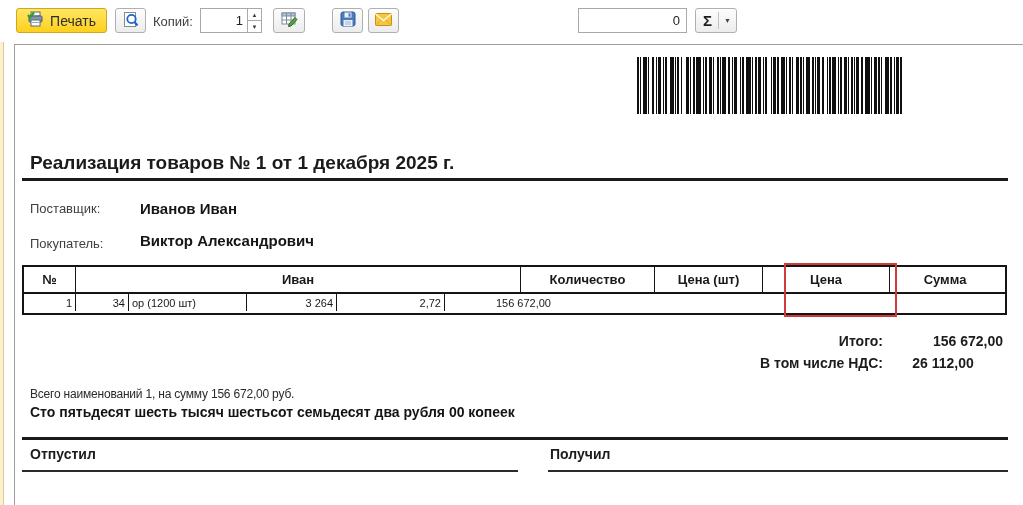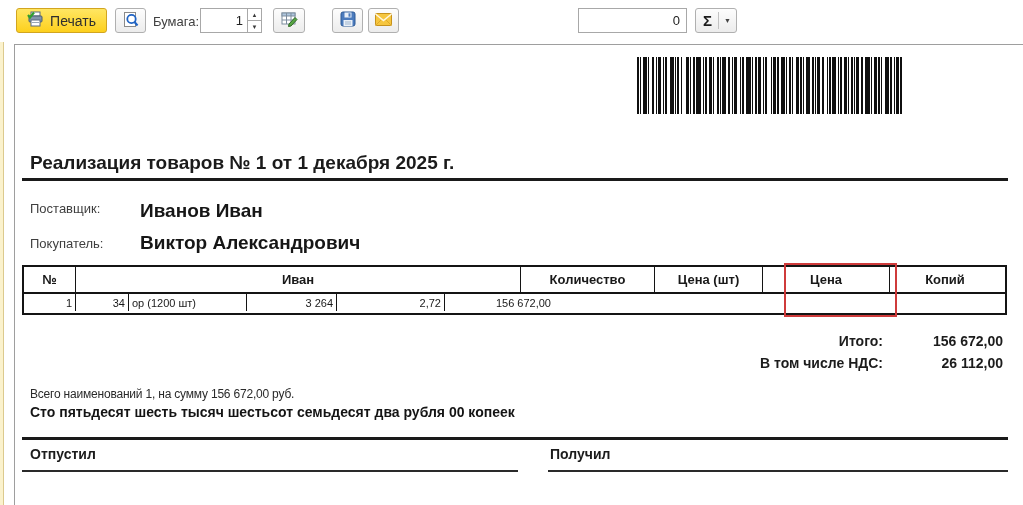--- a/index.html
+++ b/index.html
@@ -56,21 +56,21 @@
 
   .barcode { position:absolute; left:637px; top:57px; width:300px; height:57px;
     display:flex; overflow:hidden; align-items:stretch; }
   .barcode .bar { background:#0f0f0f; height:100%; }
   .barcode .gap { background:transparent; height:100%; }
 
   .doc-title { left:30px; top:152px; font-size:19px; font-weight:bold; color:#1b1b1b; }
   .title-rule { left:22px; top:178px; width:986px; height:3px; background:#1a1a1a; }
 
   .party-label { font-size:13px; color:#3f3f3f; left:30px; }
-  .party-value { font-size:19px; font-weight:bold; color:#161616; left:140px; }
+  .party-value { font-size:15px; font-weight:bold; color:#161616; left:140px; }
 
   
   .goods-table { left:22px; top:265px; width:985px; height:50px;
     border:2px solid #141414; background:#fff; }
   .t-row { display:flex; width:100%; }
   .t-head { height:27px; border-bottom:2px solid #141414; }
   .t-body { height:17px; }
   .t-cell { height:100%; display:flex; align-items:center; overflow:hidden;
     border-right:1px solid #141414; font-size:11px; color:#191919; }
   .t-cell.last { border-right:none; }
@@ -124,21 +124,21 @@
   <button class="tbtn tbtn-preview">
     <span class="ic">
       <svg width="16" height="17" viewBox="0 0 16 17">
         <rect x="1.5" y="1.5" width="11" height="14" fill="#fff" stroke="#8a8a8a"></rect>
         <circle cx="8.5" cy="8" r="4.2" fill="none" stroke="#1f63c4" stroke-width="1.8"></circle>
         <line x1="11.5" y1="11" x2="14.5" y2="14.5" stroke="#1f63c4" stroke-width="2"></line>
       </svg>
     </span>
   </button>
 
-  <span class="copies-label">Бумага:</span>
+  <span class="copies-label">Копий:</span>
 
   <div class="spinner">
     <input value="1" style="">
     <div class="spin-arrows">
       <div class="spin-up">▲</div>
       <div class="spin-down">▼</div>
     </div>
   </div>
 
   <button class="tbtn tbtn-edit">
@@ -342,37 +342,37 @@
 <div class="abs party-label" style="top:236px;">Покупатель:</div>
 <div class="abs party-value" style="top:232px;">Виктор Александрович</div>
 
 <div class="abs goods-table">
   <div class="t-row t-head">
     <div class="t-cell c-num">№</div>
     <div class="t-cell c-prod">Иван</div>
     <div class="t-cell c-qty">Количество</div>
     <div class="t-cell c-pu">Цена (шт)</div>
     <div class="t-cell c-price">Цена</div>
-    <div class="t-cell c-sum last">Копий</div>
+    <div class="t-cell c-sum last">Сумма</div>
   </div>
   <div class="t-row t-body">
     <div class="t-cell d-num al-r">1</div>
     <div class="t-cell d-qty al-r">34</div>
     <div class="t-cell d-unit al-l">ор (1200 шт)</div>
     <div class="t-cell d-price al-r">3 264</div>
     <div class="t-cell d-pu al-r">2,72</div>
     <div class="t-cell d-sum al-r last">156 672,00</div>
   </div>
 </div>
 <div class="abs highlight-box"></div>
 
 <div class="abs tot-label italic" style="top:333px;">Итого:</div>
 <div class="abs tot-value" style="top:333px;">156 672,00</div>
 <div class="abs tot-label" style="top:355px;">В том числе НДС:</div>
-<div class="abs tot-value" style="top:355px;">26 112,00</div>
+<div class="abs tot-value" style="top:355px;text-align:center;">26 112,00</div>
 
 <div class="abs summary-line">Всего наименований 1, на сумму 156 672,00 руб.</div>
 <div class="abs words-line">Сто пятьдесят шесть тысяч шестьсот семьдесят два рубля 00 копеек</div>
 
 <div class="abs footer-rule"></div>
 <div class="abs sig-label" style="left:30px;">Отпустил</div>
 <div class="abs sig-line" style="left:22px; width:496px;"></div>
 <div class="abs sig-label" style="left:550px;">Получил</div>
 <div class="abs sig-line" style="left:548px; width:460px;"></div>
 

